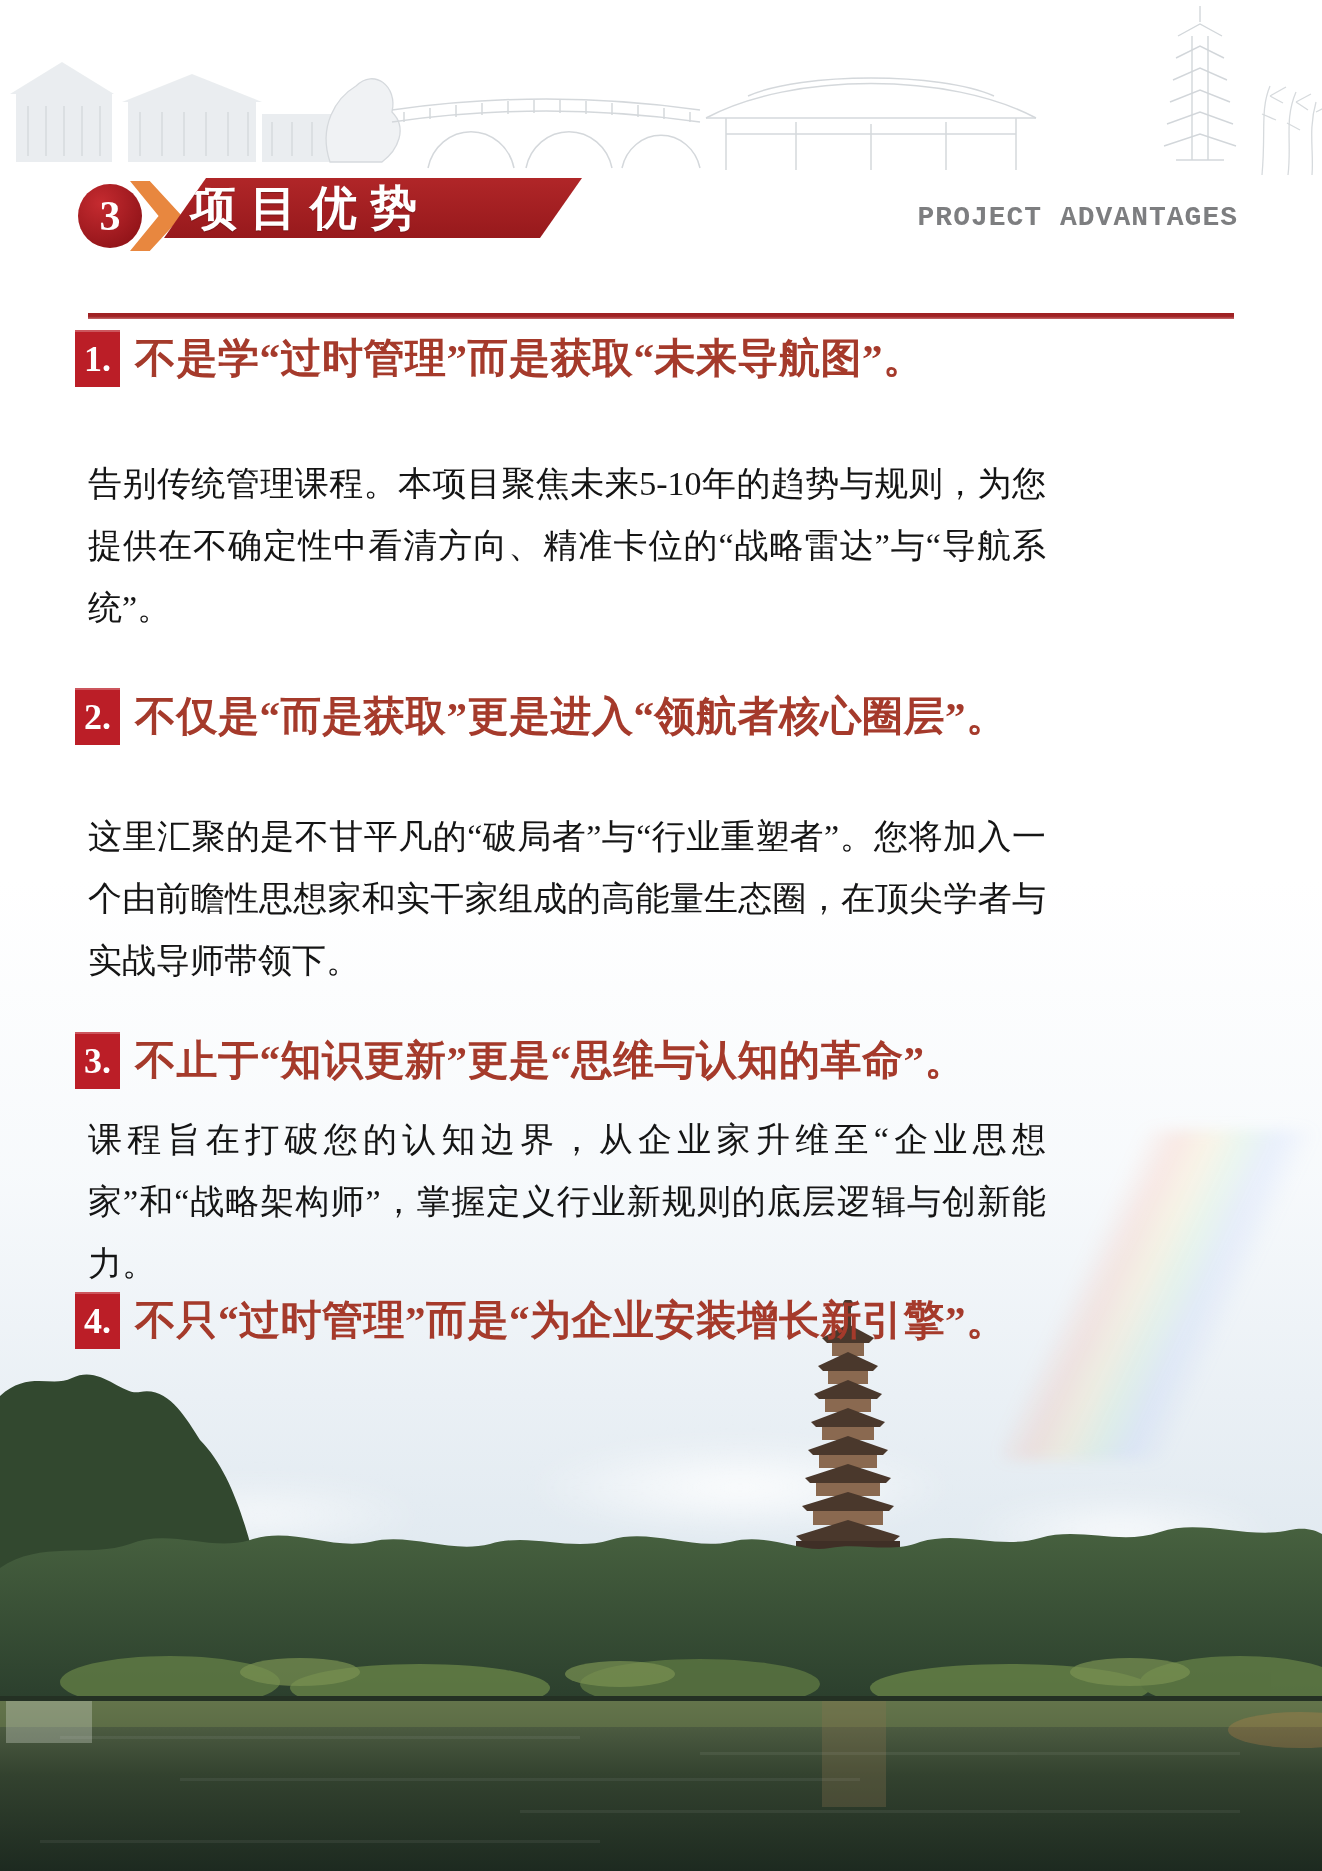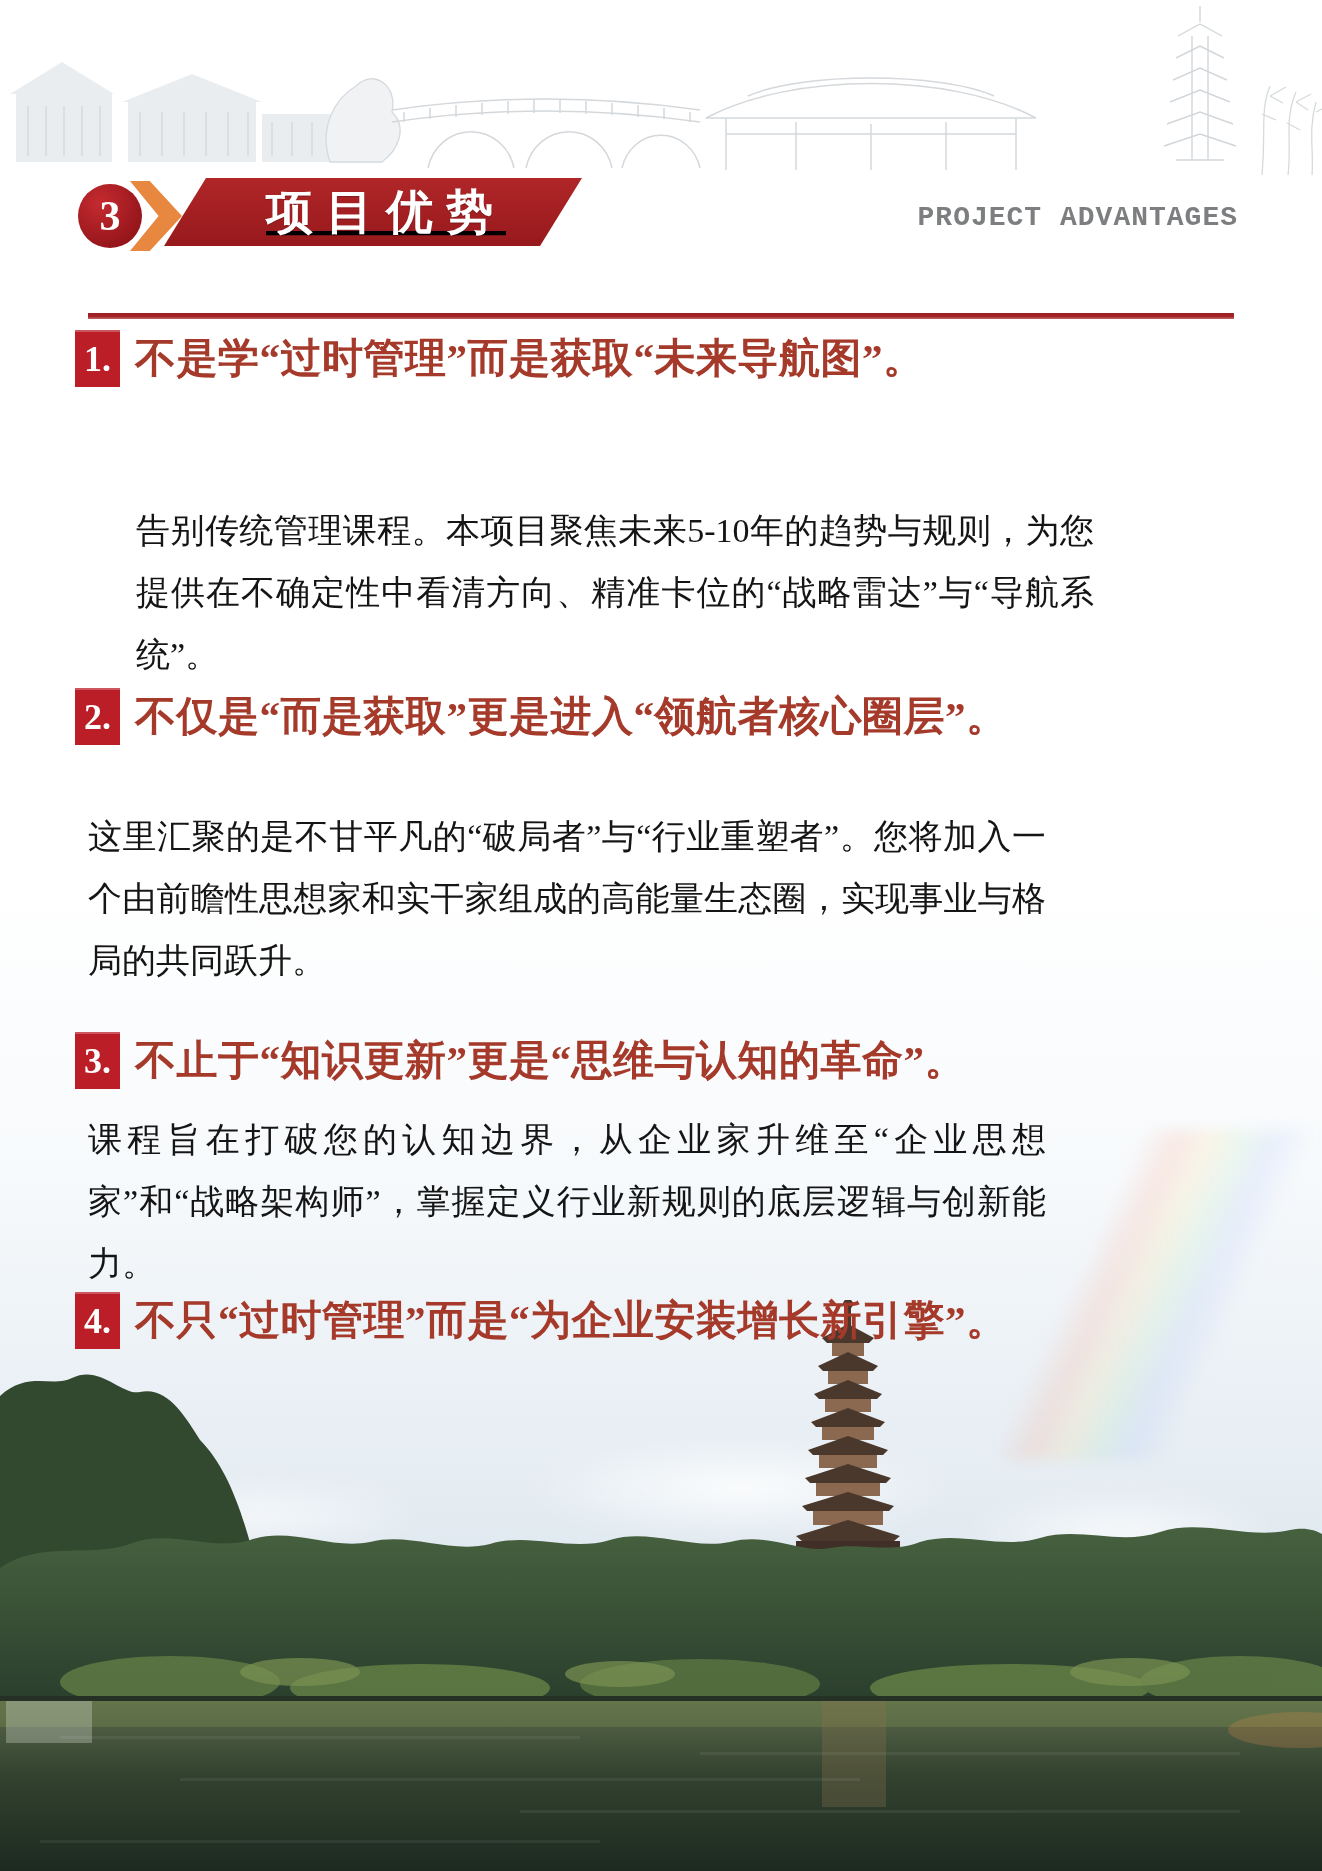--- a/index.html
+++ b/index.html
@@ -17,24 +17,24 @@
   .badge-circle{
     position:absolute;left:0;top:6px;width:64px;height:64px;border-radius:50%;
     background:radial-gradient(circle at 35% 30%, #c52b30, #94151a 75%);
     color:#fff;font-weight:bold;font-size:42px;line-height:64px;text-align:center;
   }
   .chevron{
     position:absolute;left:52px;top:3px;width:52px;height:70px;background:#e8873f;
     clip-path:polygon(0 0,38% 0,100% 50%,38% 100%,0 100%,55% 50%);
   }
   .banner{
-    position:absolute;left:86px;top:0;width:418px;height:68px;
+    position:absolute;left:86px;top:0;width:418px;height:60px;
     background:linear-gradient(180deg,#b02628,#97191c);
     clip-path:polygon(42px 0,100% 0,calc(100% - 42px) 100%,0 100%);
-    display:flex;align-items:center;justify-content:center;text-decoration:underline;
+    display:flex;align-items:center;justify-content:flex-start;
   }
   .banner-title{
     color:#fff;font-weight:bold;font-size:47px;letter-spacing:13px;
     padding-left:26px;text-shadow:0 1px 1px rgba(0,0,0,.25);
   }
   .title-en{
     position:absolute;right:0;top:24px;
     font-family:Liberation Mono, monospace;
     font-weight:bold;font-size:28px;color:#7d7e80;letter-spacing:1px;
   }
@@ -53,21 +53,21 @@
   }
   .adv-heading{
     margin:0 0 0 15px;color:#a53a2b;font-weight:bold;font-size:41px;
     letter-spacing:.5px;white-space:nowrap;
   }
   .adv-body{
     position:absolute;left:88px;width:958px;margin:0;z-index:3;
     font-size:34px;line-height:62px;color:#151515;
     text-align:justify;word-break:break-all;
   }
-  #row1{top:330px;} #body1{top:500px;margin-left:48px;}
+  #row1{top:330px;} #body1{top:453px;}
   #row2{top:688px;} #body2{top:806px;}
   #row3{top:1032px;}#body3{top:1109px;}
   #row4{top:1292px;}#body4{top:1386px;}
 
   
   .photo{
     position:absolute;left:0;top:880px;width:1322px;height:991px;z-index:0;
     background:linear-gradient(180deg,
       rgba(255,255,255,0) 0%,
       rgba(240,245,249,.55) 30%,
@@ -252,21 +252,21 @@
   <div class="adv-row" id="row1">
     <div class="num-box">1.</div>
     <h2 class="adv-heading">不是学“过时管理”而是获取“未来导航图”。</h2>
   </div>
   <p class="adv-body" id="body1">告别传统管理课程。本项目聚焦未来5-10年的趋势与规则，为您提供在不确定性中看清方向、精准卡位的“战略雷达”与“导航系统”。</p>
 
   <div class="adv-row" id="row2">
     <div class="num-box">2.</div>
     <h2 class="adv-heading">不仅是“而是获取”更是进入“领航者核心圈层”。</h2>
   </div>
-  <p class="adv-body" id="body2">这里汇聚的是不甘平凡的“破局者”与“行业重塑者”。您将加入一个由前瞻性思想家和实干家组成的高能量生态圈，实现事业与格局的共同跃升。</p>
+  <p class="adv-body" id="body2">这里汇聚的是不甘平凡的“破局者”与“行业重塑者”。您将加入一个由前瞻性思想家和实干家组成的高能量生态圈，在顶尖学者与实战导师带领下。</p>
 
   <div class="adv-row" id="row3">
     <div class="num-box">3.</div>
     <h2 class="adv-heading">不止于“知识更新”更是“思维与认知的革命”。</h2>
   </div>
   <p class="adv-body" id="body3">课程旨在打破您的认知边界，从企业家升维至“企业思想家”和“战略架构师”，掌握定义行业新规则的底层逻辑与创新能力。</p>
 
   <div class="adv-row" id="row4">
     <div class="num-box">4.</div>
     <h2 class="adv-heading">不只“过时管理”而是“为企业安装增长新引擎”。</h2>

